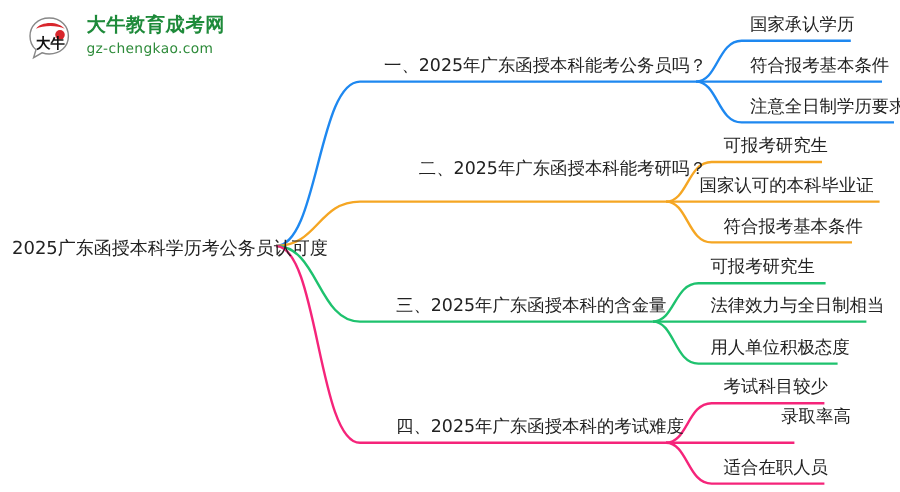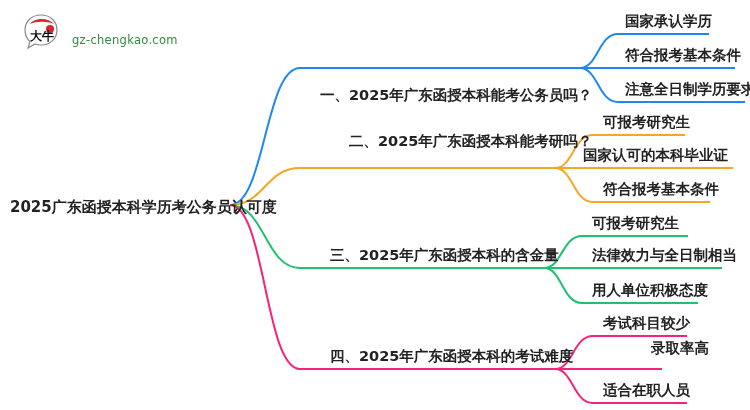--- a/index.html
+++ b/index.html
@@ -5,21 +5,21 @@
   html, body { margin: 0; padding: 0; background: #ffffff; }
   body { width: 750px; height: 410px; position: relative; overflow: hidden;
          font-family: "DejaVu Sans", "Liberation Sans", sans-serif; }
   svg.lines { position: absolute; left: 0; top: 0; width: 750px; height: 410px; }
   .logo { position: absolute; left: 18px; top: 8px; width: 190px; height: 45px; }
   .logo-mark { position: absolute; left: 4px; top: 4px; width: 38px; height: 38px; }
   .logo-title { position: absolute; left: 54px; top: 3px; font-size: 16px; font-weight: bold;
                 color: #1e8a3a; letter-spacing: 0.5px; white-space: nowrap; }
   .logo-url { position: absolute; left: 54px; top: 25px; font-size: 11.5px; color: #2e8b3a;
               white-space: nowrap; letter-spacing: 0.3px; }
-  .node { position: absolute; white-space: nowrap; color: #222; font-size: 14.5px; line-height: 18px; font-weight: bold; }
+  .node { position: absolute; white-space: nowrap; color: #222; font-size: 14.5px; line-height: 18px; }
   .root { left: 10px; top: 198px; font-size: 15px; }
 </style>
 </head>
 <body>
 
 <svg class="lines" viewBox="0 0 750 410">
 
   <path d="M230,205 C265,205 265,68 300,68 L580,68" fill="none" stroke="#1e88f0" stroke-width="2"></path>
   <path d="M230,205 C265,205 265,168 300,168 L555,168" fill="none" stroke="#f5a623" stroke-width="2"></path>
   <path d="M230,205 C265,205 265,268 300,268 L544,268" fill="none" stroke="#1ec26e" stroke-width="2"></path>
@@ -42,26 +42,27 @@
   <path d="M555,369 C573,369 573,403 593,403 L687,403" fill="none" stroke="#f5247a" stroke-width="2"></path>
 </svg>
 
 <div class="logo">
   <svg class="logo-mark" viewBox="0 0 38 38">
     <path d="M19,3 C29,3 35,10 35,18 C35,27 28,33 19,33 C17,33 15,32.6 13,32 L6,36 L8,29.5 C4.5,26.5 3,22.5 3,18 C3,10 9,3 19,3 Z" fill="#fff" stroke="#888" stroke-width="1.2"></path>
     <path d="M8,12 C12,6 26,5 32,12 C26,9 14,9 8,12 Z" fill="#d8262c"></path>
     <circle cx="28" cy="17" r="4" fill="#d8262c"></circle>
     <text x="8" y="28" font-size="12" font-weight="bold" fill="#111">大牛</text>
   </svg>
+  <div class="logo-title">大牛教育成考网</div>
   <div class="logo-url">gz-chengkao.com</div>
 </div>
 
 <div class="node root">2025广东函授本科学历考公务员认可度</div>
 
-<div class="node" style="left:320px; top:46px;margin-top:40px;">一、2025年广东函授本科能考公务员吗？</div>
+<div class="node" style="left:320px; top:46px;">一、2025年广东函授本科能考公务员吗？</div>
 <div class="node" style="left:330px; top:132px;margin-left:19px;">二、2025年广东函授本科能考研吗？</div>
 <div class="node" style="left:330px; top:246px;">三、2025年广东函授本科的含金量</div>
 <div class="node" style="left:330px; top:347px;">四、2025年广东函授本科的考试难度</div>
 
 <div class="node" style="left:625px; top:12px;">国家承认学历</div>
 <div class="node" style="left:625px; top:46px;">符合报考基本条件</div>
 <div class="node" style="left:625px; top:80px;">注意全日制学历要求</div>
 
 <div class="node" style="left:603px; top:113px;">可报考研究生</div>
 <div class="node" style="left:583px; top:146px;">国家认可的本科毕业证</div>

